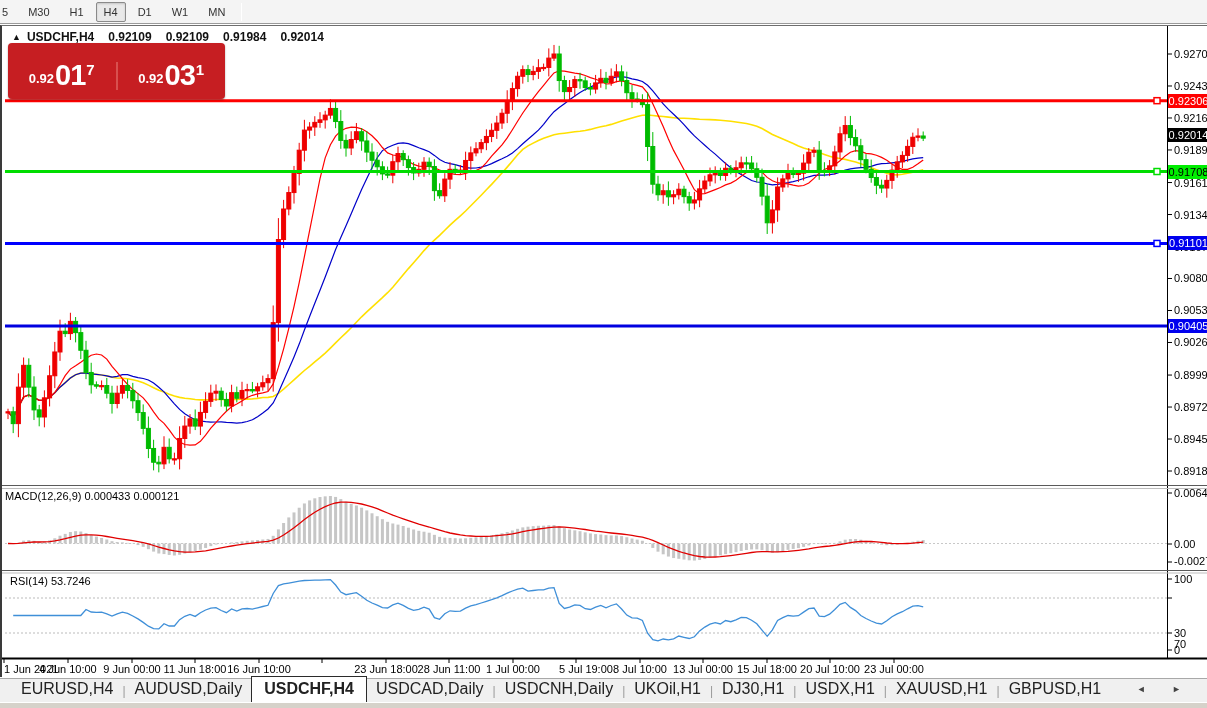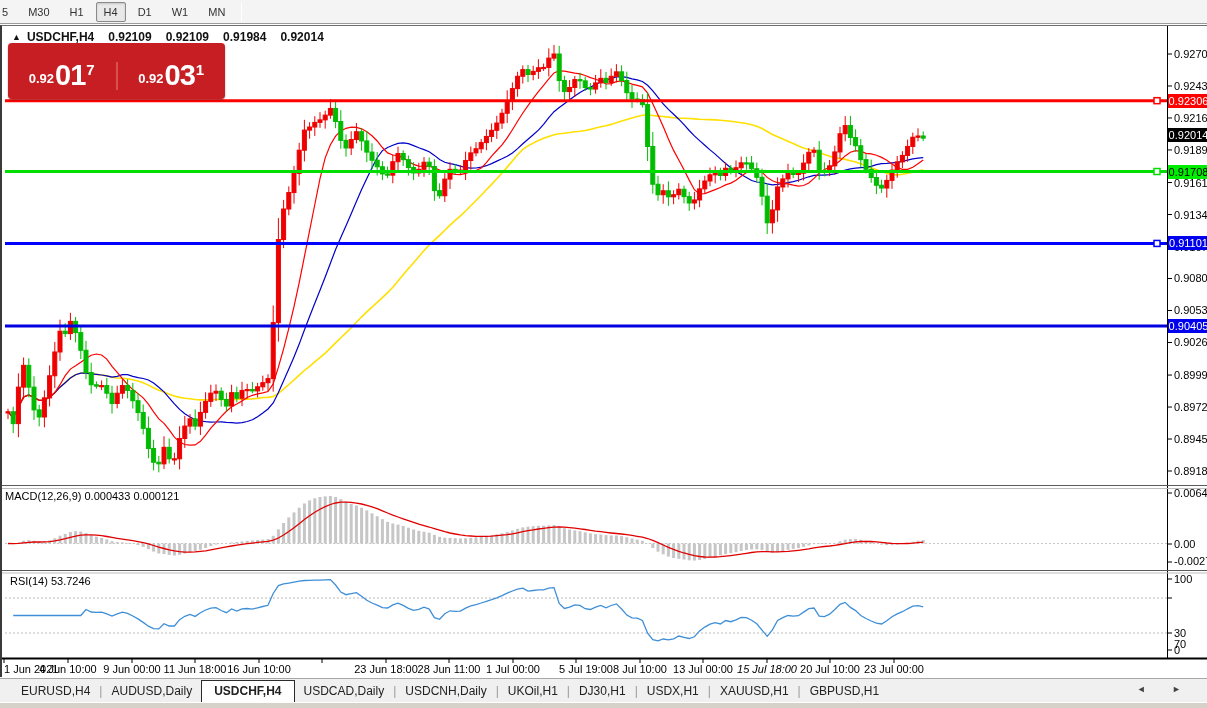--- a/index.html
+++ b/index.html
@@ -49,21 +49,21 @@
     line-height:12px; white-space:nowrap; }
   .badge { position:absolute; left:1166px; width:41px; height:14px; line-height:14px;
     font-size:11px; text-align:center; color:#fff; white-space:nowrap; }
   .ind-label { position:absolute; font-size:11px; color:#000; white-space:nowrap; }
   .x-lab { position:absolute; font-size:11px; color:#000; white-space:nowrap; transform:translateX(-50%); }
   .x-lab.first { transform:none; }
 
   
   .tab-strip { position:absolute; left:0; top:678px; width:1207px; height:24px; background:#f0f0f0;
     border-top:1px solid #a8a8a8; display:flex; align-items:flex-end; padding-left:12px; }
-  .tab { font-size:12px; color:#222; padding:3px 9px 4px 9px; white-space:nowrap; cursor:pointer; }
+  .tab { font-size:16px; color:#222; padding:3px 9px 4px 9px; white-space:nowrap; cursor:pointer; }
   .tab-div { color:#999; font-size:12px; padding-bottom:4px; }
   .tab.active { background:#fff; font-weight:bold; border:1px solid #2b2b2b; border-bottom:none;
     padding:3px 12px 5px 12px; position:relative; top:1px; }
   .tab-arrows { position:absolute; right:14px; top:5px; font-size:9px; color:#444; letter-spacing:12px; cursor:pointer; }
   .bottom-strip { position:absolute; left:0; top:702px; width:1207px; height:6px;
     background:#d6d2ca; border-top:1px solid #fff; }
 </style>
 </head>
 <body>
 
@@ -750,21 +750,21 @@
         <div class="x-lab" style="left: 130px; top: 637px;">9 Jun 00:00</div>
         <div class="x-lab" style="left: 193px; top: 637px;">11 Jun 18:00</div>
         <div class="x-lab" style="left: 257px; top: 637px;">16 Jun 10:00</div>
         <div class="x-lab" style="left: 320px; top: 672px; padding-left: 26px;">19 Jun 00:00</div>
         <div class="x-lab" style="left: 384px; top: 637px;">23 Jun 18:00</div>
         <div class="x-lab" style="left: 447px; top: 637px;">28 Jun 11:00</div>
         <div class="x-lab" style="left: 511px; top: 637px;">1 Jul 00:00</div>
         <div class="x-lab" style="left: 584px; top: 637px;">5 Jul 19:00</div>
         <div class="x-lab" style="left: 638px; top: 637px;">8 Jul 10:00</div>
         <div class="x-lab" style="left: 701px; top: 637px;">13 Jul 00:00</div>
-        <div class="x-lab" style="left: 765px; top: 637px; font-style: italic;">15 Jul 18:00</div>
+        <div class="x-lab" style="left: 765px; top: 637px;">15 Jul 18:00</div>
         <div class="x-lab" style="left: 828px; top: 637px;">20 Jul 10:00</div>
         <div class="x-lab" style="left: 892px; top: 637px;">23 Jul 00:00</div>
       </div>
   </div>
 
   <div class="tab-strip" id="tabbar">
       <div class="tab">EURUSD,H4</div>
       <div class="tab-div">|</div>
       <div class="tab">AUDUSD,Daily</div>
       <div class="tab active">USDCHF,H4</div>

